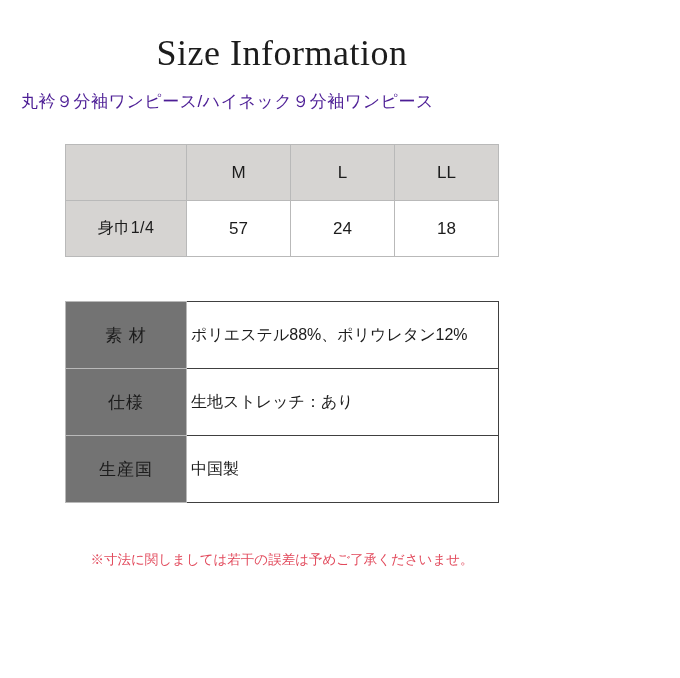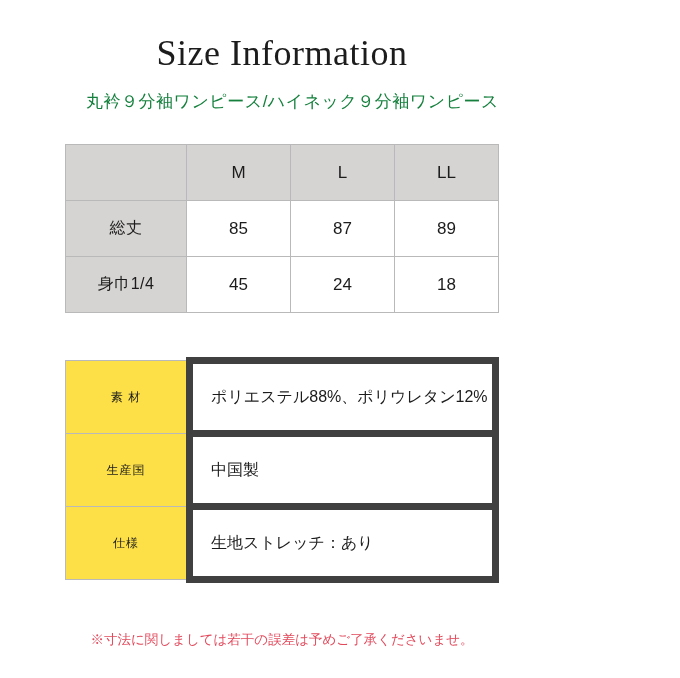--- a/index.html
+++ b/index.html
@@ -24,23 +24,22 @@
     text-align: center;
     font-family: "Liberation Serif", serif;
     font-size: 36px;
     font-weight: normal;
     letter-spacing: 0.5px;
     color: #1c1c1c;
     margin: 0;
     padding-top: 32px;
   }
   .subtitle {
-    text-align: center;
     font-size: 17px;
-    color: #15803d;
+    color: #4c1d95;
     margin: 0;
     padding-top: 16px;
     letter-spacing: 0.5px;
     padding-left: 21px;
   }
   .table-wrap {
     padding: 0 65px;
     box-sizing: border-box;
   }
   table {
@@ -73,35 +72,35 @@
   .size-table tbody td {
     background: #ffffff;
   }
   .col-label { width: 118px; }
 
   .spec-table {
     margin-top: 44px;
   }
   .spec-table th {
     width: 118px;
-    background: #fde047;
+    background: #737373;
     border: 1px solid #b9b9b9;
     font-weight: normal;
-    font-size: 12px;
+    font-size: 17px;
     color: #1c1c1c;
     height: 64px;
     letter-spacing: 1px;
   }
   .spec-table td {
-    border: 7px solid #404040;
+    border: 1px solid #404040;
     background: #ffffff;
     font-size: 16px;
     color: #1c1c1c;
     height: 64px;
-    padding-left: 18px;
+    padding-left: 4px;
     text-align: left;
   }
   .notes {
     text-align: center;
     margin-top: 46px;
     color: #e24a5c;
     font-size: 13.5px;
     line-height: 1.65;
   }
   .notes div {
@@ -121,49 +120,43 @@
       <thead>
         <tr>
           <th class="corner col-label"></th>
           <th>M</th>
           <th>L</th>
           <th>LL</th>
         </tr>
       </thead>
       <tbody>
         <tr>
-          <th class="col-label">総丈</th>
-          <td>85</td>
-          <td>87</td>
-          <td>89</td>
-        </tr>
-        <tr>
           <th class="col-label">身巾1/4</th>
-          <td>45</td>
+          <td>57</td>
           <td>24</td>
           <td>18</td>
         </tr>
       </tbody>
     </table>
   </div>
 
   <div class="table-wrap">
     <table class="spec-table">
       <tbody>
         <tr>
           <th>素 材</th>
           <td>ポリエステル88%、ポリウレタン12%</td>
         </tr>
         <tr>
+          <th>仕様</th>
+          <td>生地ストレッチ：あり</td>
+        </tr>
+        <tr>
           <th>生産国</th>
           <td>中国製</td>
-        </tr>
-        <tr>
-          <th>仕様</th>
-          <td>生地ストレッチ：あり</td>
         </tr>
       </tbody>
     </table>
   </div>
 
   <div class="notes">
     <div>※寸法に関しましては若干の誤差は予めご了承くださいませ。</div>
 
   </div>
 

